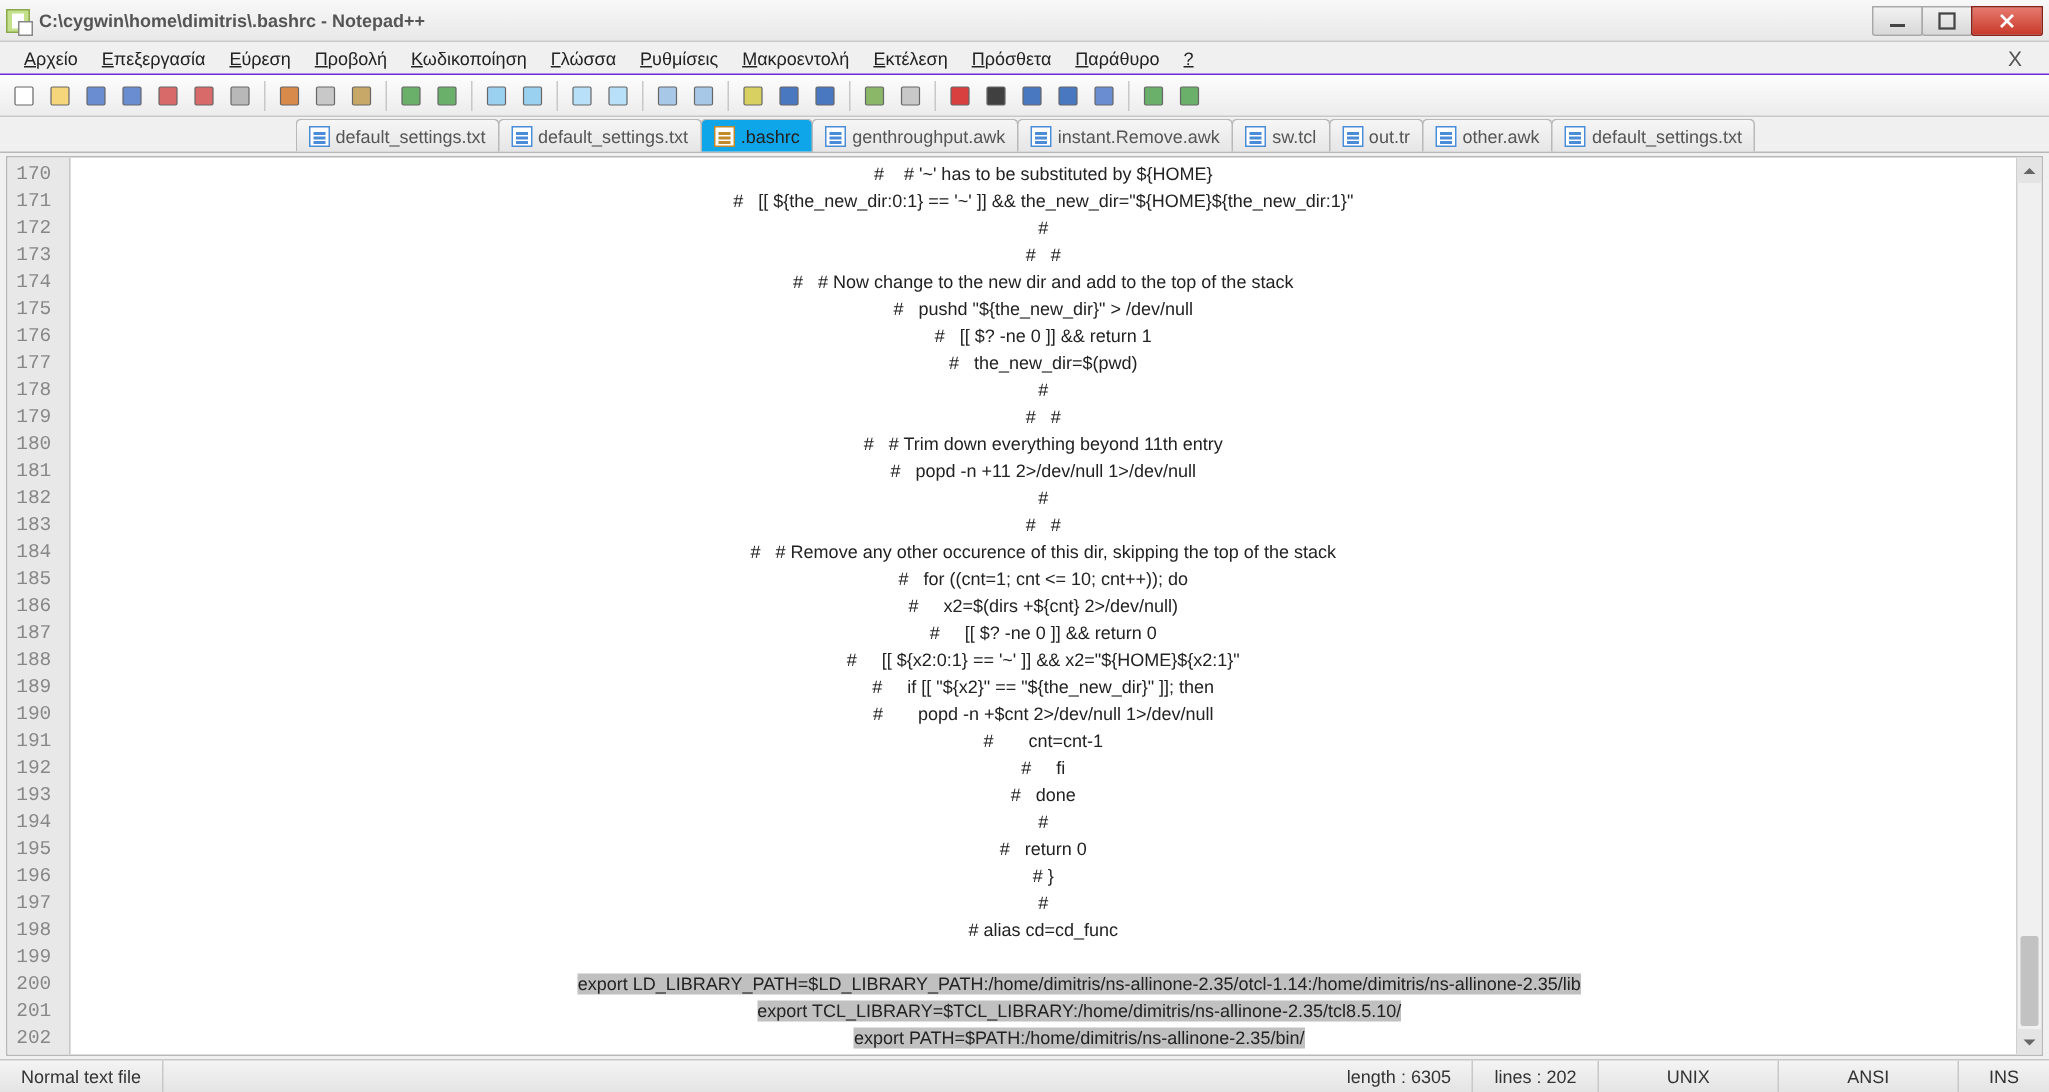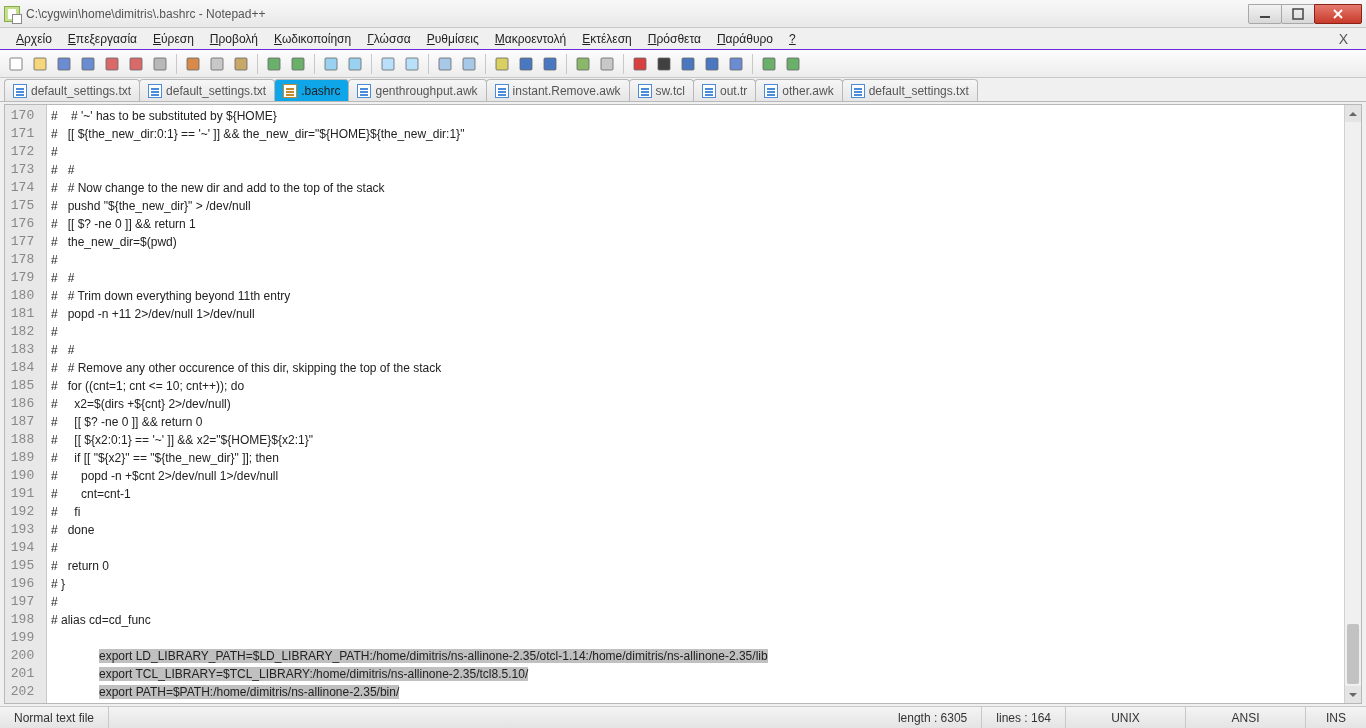--- a/index.html
+++ b/index.html
@@ -1,43 +1,43 @@
 <!DOCTYPE html>
 <html><head>
 <meta charset="utf-8">
 <style>
 * { margin: 0; padding: 0; box-sizing: border-box; font-family: "Segoe UI", Tahoma, sans-serif; font-size: 12px; }
 body { width: 1366px; height: 728px; background: #f0f0f0; overflow: hidden; display: flex; flex-direction: column; }
-.titlebar { height: 28px; background: linear-gradient(#f8f8f8,#e8e8e8); display: flex; align-items: center; padding: 0 4px; border-bottom: 1px solid #c8c8c8; }
+.titlebar { height: 28px; background: linear-gradient(#f8f8f8,#e8e8e8); display: flex; align-items: center; padding: 0 4px; border-bottom: 1px solid #c8c8c8; font-weight: bold; }
 .app-icon { width: 16px; height: 16px; margin-right: 6px; background: #c5e08b; border: 1px solid #8aa850; position: relative; }
 .app-icon::before { content:""; position:absolute; left:3px; top:2px; width:8px; height:10px; background:#fff; }
 .app-icon::after { content:""; position:absolute; right:-3px; bottom:-3px; width:8px; height:8px; border:1px solid #888; background:#fff; }
 .title-text { flex: 1; color: #555; font-size: 12px; }
 .winbtns { display: flex; gap: 0; }
 .winbtn { width: 34px; height: 20px; display:flex; align-items:center; justify-content:center; background: linear-gradient(#f2f2f2,#d8d8d8); border:1px solid #a8a8a8; border-radius: 0 0 2px 2px; margin-left: -1px; cursor:default; }
 .winbtn.close { background: linear-gradient(#e67a6f,#c83a2a); border-color:#8a2218; color:#fff; width: 48px; }
 .winbtn svg { width:12px; height:12px; }
 .menubar { height: 22px; background: #f0f0f0; display:flex; align-items:center; padding: 0 8px; border-bottom:1px solid #6d28d9; }
 .menubar .mitem { padding: 2px 8px; color:#222; }
 .menubar .mitem .ul { text-decoration: underline; }
 .menubar .x { margin-left:auto; padding: 0 10px; color:#555; font-size:14px; }
 .toolbar { height: 28px; background: linear-gradient(#fdfdfd,#ececec); border-bottom:1px solid #c8c8c8; display:flex; align-items:center; padding: 0 6px; gap:4px; }
 .tbtn { width:20px; height:20px; display:flex; align-items:center; justify-content:center; border:1px solid transparent; border-radius:2px; }
 .tsep { width:1px; height:20px; background:#c8c8c8; margin: 0 2px; }
-.tabbar { height: 24px; background: #f0f0f0; display:flex; align-items:flex-end; padding: 0 4px; gap:0; border-bottom:1px solid #b8b8b8; }
+.tabbar { height: 24px; background: #f0f0f0; display:flex; align-items:flex-end; padding: 0 4px; gap:0; border-bottom:1px solid #b8b8b8;justify-content:center; }
 .tab { height:22px; display:flex; align-items:center; padding: 0 8px; background: linear-gradient(#f6f6f6,#e6e6e6); border:1px solid #b8b8b8; border-bottom:none; border-radius: 4px 4px 0 0; margin-right:-1px; color:#555; cursor:default; }
 .tab.active { background:#0ea5e9; color:#222; position:relative; z-index:2; }
 .tab .ticon { width:14px; height:14px; margin-right:4px; background:#fff; border:1px solid #4a8cd8; position:relative; }
 .tab .ticon::after { content:""; position:absolute; left:2px; top:3px; right:2px; height:2px; background:#4a8cd8; box-shadow: 0 3px 0 #4a8cd8, 0 6px 0 #4a8cd8; }
 .tab.active .ticon { border-color:#c28a2a; }
 .tab.active .ticon::after { background:#c28a2a; box-shadow: 0 3px 0 #c28a2a, 0 6px 0 #c28a2a; }
 .editor-wrap { flex:1; display:flex; background:#fff; border:1px solid #b8b8b8; margin: 2px 4px 2px 4px; min-height:0; }
 .editor { flex:1; display:flex; overflow:hidden; position:relative; }
 .gutter { width:42px; background:#e8e8e8; border-right:1px solid #c8c8c8; text-align:center; color:#888; font-family: Consolas, "Courier New", monospace; font-size:13px; line-height:18px; padding-right:6px; padding-top:2px; white-space:pre; }
-.code { flex:1; font-family: Consolas, "Courier New", monospace; font-size:13px; line-height:18px; padding:2px 4px; color:#222; white-space:pre; overflow:hidden; }
+.code { flex:1; font-family: Consolas, "Courier New", monospace; font-size:13px; line-height:18px; padding:2px 4px; color:#222; white-space:pre; overflow:hidden;text-align:center; }
 .hl { background:#c0c0c0;margin-left:48px; }
 .code .line { height:18px; }
 .vscroll { width:17px; background:#f0f0f0; border-left:1px solid #d0d0d0; display:flex; flex-direction:column; }
 .vscroll .arr { height:17px; background:#e4e4e4; display:flex; align-items:center; justify-content:center; }
 .vscroll .track { flex:1; position:relative; }
 .vscroll .thumb { position:absolute; left:2px; right:2px; bottom:2px; height:60px; background:#c2c2c2; border-radius:2px; }
 .statusbar { height: 22px; background: linear-gradient(#f4f4f4,#e4e4e4); border-top:1px solid #c8c8c8; display:flex; color:#333; }
 .statusbar .cell { padding: 0 14px; border-right:1px solid #c8c8c8; height:100%; display:flex; align-items:center; }
 .statusbar .spacer { flex:1; }
 </style>
@@ -335,17 +335,17 @@
           </svg>
         </div>
     </div>
   </div>
 </div>
 
 <div class="statusbar">
   <div class="cell">Normal text file</div>
   <div class="spacer"></div>
   <div class="cell">length : 6305</div>
-  <div class="cell">lines : 164</div>
+  <div class="cell">lines : 202</div>
   <div class="cell" style="min-width:120px;justify-content:center">UNIX</div>
   <div class="cell" style="min-width:120px;justify-content:center">ANSI</div>
   <div class="cell" style="min-width:60px;justify-content:center;border-right:none">INS</div>
 </div>
 
 </body></html>

